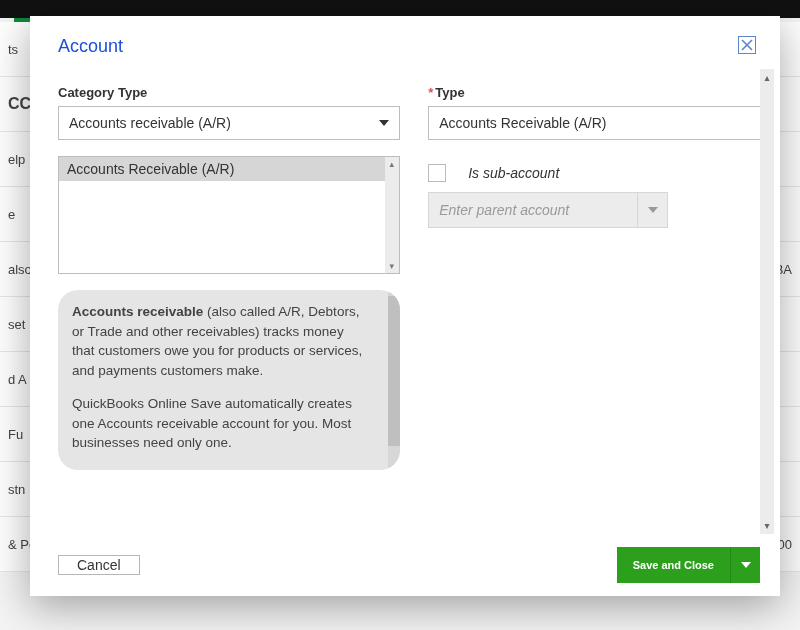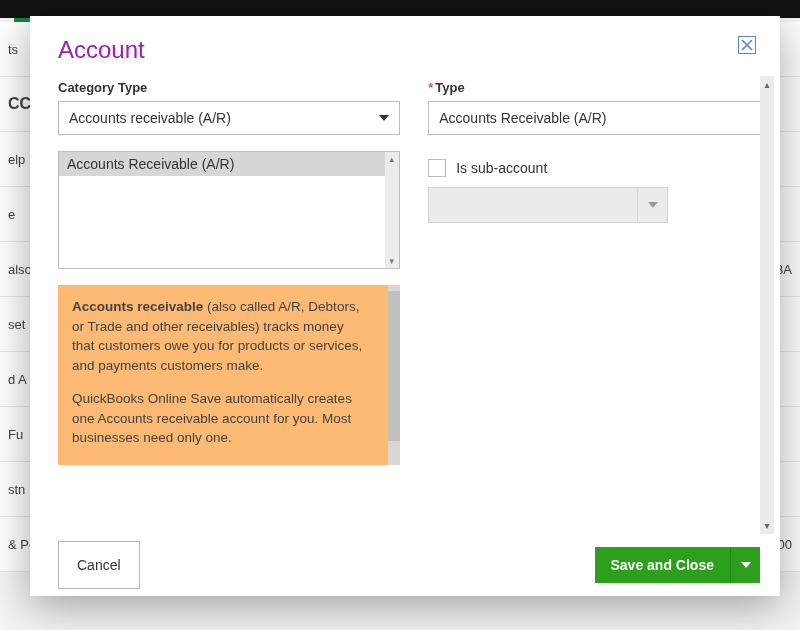--- a/index.html
+++ b/index.html
@@ -21,38 +21,38 @@
     left:30px; top:16px;
     width:750px; height:580px;
     background:#fff;
     box-shadow:0 10px 40px rgba(0,0,0,.35);
     display:flex; flex-direction:column;
   }
   .modal-header {
     padding:20px 24px 12px 28px;
     display:flex; align-items:flex-start; justify-content:space-between;
   }
-  .modal-title { font-size:24px; font-weight:400; color:#a21caf;}
+  .modal-title { font-size:18px; font-weight:400; color:#1d4ed8;}
   .close-btn {
     width:18px; height:18px; border:1px solid #5c86c7;
     display:flex; align-items:center; justify-content:center;
     cursor:pointer;
   }
   .close-btn svg { width:12px; height:12px; }
   .modal-body {
     flex:1; display:flex; padding:4px 10px 8px 28px; overflow:hidden; position:relative;
   }
   .scroll-area {
     position:absolute; right:6px; top:0; bottom:0; width:14px;
     background:#ececec; display:flex; flex-direction:column; align-items:center;
   }
   .scroll-area .arrow { font-size:10px; color:#666; padding:3px 0; cursor:pointer;}
   .col { width:48%; }
   .col + .col { margin-left:4%; }
-  .field { margin-bottom:16px; }
+  .field { margin-bottom:16px;margin-top:12px; }
   .label { font-size:13px; font-weight:600; color:#333; margin-bottom:6px; display:block;}
   .req::before { content:"*"; color:#d9534f; margin-right:2px; font-weight:700;}
   .select, .text-input {
     width:100%; height:34px; border:1px solid #bdbdbd; background:#fff;
     font-size:14px; padding:0 10px; color:#333;
   }
   .select { position:relative; display:flex; align-items:center; cursor:pointer;}
   .select .caret {
     position:absolute; right:10px; top:50%; transform:translateY(-50%);
     border-left:5px solid transparent; border-right:5px solid transparent;
@@ -64,57 +64,57 @@
   }
   .listbox .item {
     padding:4px 8px; font-size:14px; background:#d6d6d6; color:#333; width:calc(100% - 14px);
   }
   .listbox .lb-scroll {
     position:absolute; right:0; top:0; bottom:0; width:14px; background:#ececec;
     display:flex; flex-direction:column; justify-content:space-between; align-items:center;
   }
   .listbox .lb-scroll .arrow{ font-size:9px; color:#777; padding:2px 0;}
   .infobox {
-    margin-top:12px; width:100%; height:180px; background:#fdba74; color:#434343;
-    font-size:13.5px; line-height:1.45; padding:12px 32px 12px 14px; position:relative; overflow:hidden;
+    margin-top:12px; width:100%; height:180px; background:#e5e5e5; color:#434343;
+    font-size:13.5px; line-height:1.45; padding:12px 32px 12px 14px; position:relative; overflow:hidden;border-radius:20px;
   }
   .infobox .ib-scroll{
     position:absolute; right:0; top:0; bottom:0; width:12px; background:#d7d7d7;
   }
   .infobox .ib-thumb{
     position:absolute; right:0; top:6px; width:12px; height:150px; background:#bfbfbf;
   }
   .infobox p + p { margin-top:14px; }
-  .checkbox-row { display:flex; align-items:center; gap:10px; margin-top:24px; margin-bottom:10px;}
+  .checkbox-row { display:flex; align-items:center; gap:22px; margin-top:24px; margin-bottom:10px;font-style:italic;}
   .cb {
     width:18px; height:18px; border:1px solid #bbb; background:#fff; cursor:pointer;
   }
   .parent-select {
     height:36px; width:240px; border:1px solid #d6d6d6; background:#ececec;
     display:flex; align-items:center; position:relative; color:#9a9a9a; font-style:italic;
     padding:0 10px; font-size:14px;
   }
   .parent-select .pcaret {
     position:absolute; right:0; top:0; bottom:0; width:30px; border-left:1px solid #d6d6d6;
     display:flex; align-items:center; justify-content:center;
   }
   .parent-select .pcaret div{
     border-left:5px solid transparent; border-right:5px solid transparent; border-top:6px solid #9a9a9a;
   }
   .modal-footer {
     height:62px; border-top:0; padding:0 20px 0 28px;
     display:flex; align-items:center; justify-content:space-between;
   }
   .btn-cancel {
-    height:48px; padding:0 18px; border:1px solid #b7b7b7; background:#fff;
+    height:20px; padding:0 18px; border:1px solid #b7b7b7; background:#fff;
     font-size:14px; color:#333; cursor:pointer;
   }
   .btn-save-wrap { display:flex; }
   .btn-save {
-    height:36px; padding:0 16px; background:#2ca01c; color:#fff; font-size:14px;
+    height:36px; padding:0 16px; background:#2ca01c; color:#fff; font-size:11px;
     font-weight:600; border:none; cursor:pointer;
   }
   .btn-save-caret {
     height:36px; width:30px; background:#2ca01c; border:none; border-left:1px solid #238815;
     display:flex; align-items:center; justify-content:center; cursor:pointer;
   }
   .btn-save-caret div{
     border-left:5px solid transparent; border-right:5px solid transparent; border-top:6px solid #fff;
   }
 </style>
@@ -200,20 +200,21 @@
     <div class="col">
       <div class="field">
         <span class="label req">Type</span>
         <input class="text-input" value="Accounts Receivable (A/R)" style="">
       </div>
       <div class="checkbox-row">
         <div class="cb"></div>
         <span style="font-size:14px;">Is sub-account</span>
       </div>
       <div class="parent-select">
+        <span>Enter parent account</span>
         <div class="pcaret">
             <div></div>
           </div>
       </div>
     </div>
 
     <div class="scroll-area">
       <span class="arrow">▴</span>
       <span class="arrow" style="margin-top:auto;">▾</span>
     </div>

